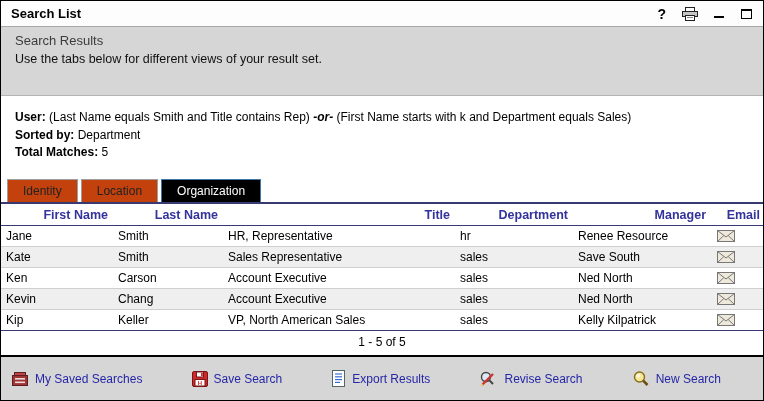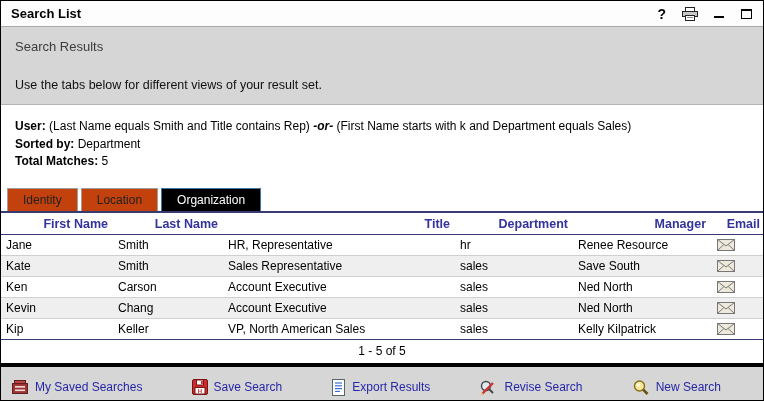--- a/index.html
+++ b/index.html
@@ -8,38 +8,38 @@
     width:764px; height:401px; border:1px solid #000;
     display:flex; flex-direction:column;
     font-family:"Liberation Sans","DejaVu Sans",sans-serif;
     background:#fff; overflow:hidden;
   }
   .titlebar { flex:0 0 25px; display:flex; align-items:center; padding:0 10px; background:#fdfdfd; }
   .titlebar-title { font-size:13px; font-weight:bold; color:#000; }
   .titlebar-icons { margin-left:auto; display:flex; align-items:center; gap:16px; }
   .tb-icon { display:flex; align-items:center; cursor:pointer; height:16px; }
   .help-glyph { font-size:14px; font-weight:bold; color:#000; line-height:16px; }
-  .gray-panel { flex:0 0 70px; background:#d6d6d6; border-top:1px solid #a8a8a8; border-bottom:1px solid #b4b4b4; padding:12px 14px; }
+  .gray-panel { flex:0 0 70px; background:#d6d6d6; border-top:1px solid #a8a8a8; border-bottom:1px solid #b4b4b4; padding:6px 14px; }
   .panel-title { font-size:13px; color:#3c3c3c; }
-  .panel-sub { font-size:12.5px; color:#111; margin-top:24px; }
+  .panel-sub { font-size:12.5px; color:#111; margin-top:4px; }
   .summary { padding:13px 14px 8px; font-size:12px; color:#000; }
   .summary-line { line-height:17.5px; }
   .or { font-style:italic; font-weight:bold; }
   .tabs { display:flex; align-items:flex-end; padding-left:6px; margin-top:9px; border-bottom:2px solid #3a3a72; }
   .tab { font-size:12px; padding:4px 15px; margin-right:3px; background:#c2410c; border:1px solid #9e9e9e; border-bottom:none; color:#222; cursor:pointer; white-space:nowrap; }
   .tab.active { background:#000000; border-color:#3d78ad; color:#fff; }
   table { width:100%; border-collapse:collapse; table-layout:fixed; }
   th { font-size:12.5px; color:#33339b; text-align:right; padding:4px 5px 3px; border-bottom:1px solid #3a3a72; font-weight:bold; }
   td { font-size:12px; color:#000; padding:3px 5px; height:20px; overflow:hidden; white-space:nowrap; }
   tbody tr { border-bottom:1px solid #cfcfcf; background:#fff; }
   tbody tr:nth-child(even) { background:#efefef; }
   tbody tr:last-child { border-bottom:1px solid #3a3a72; }
   .email-cell { padding-left:6px; }
   .pagination { text-align:center; font-size:12px; color:#000; padding:4px 0 5px; }
-  .footer { margin-top:auto; flex:0 0 45px; background:#d6d6d6; border-top:4px solid #000000; display:flex; align-items:center; justify-content:space-between; padding:0 42px 0 10px; }
+  .footer { margin-top:auto; flex:0 0 45px; background:#d6d6d6; border-top:2px solid #000000; display:flex; align-items:center; justify-content:space-between; padding:0 42px 0 10px; }
   .action { display:flex; align-items:center; gap:6px; cursor:pointer; }
   .action-label { font-size:12px; color:#2626a8; white-space:nowrap; }
   svg { display:block; }
 </style>
 </head>
 <body>
 
 <div class="window">
 
   <div class="titlebar">

